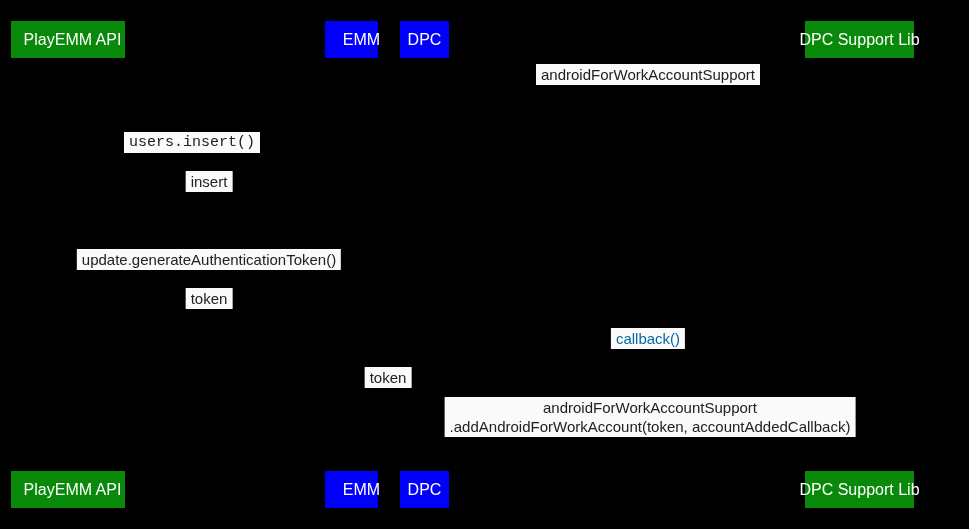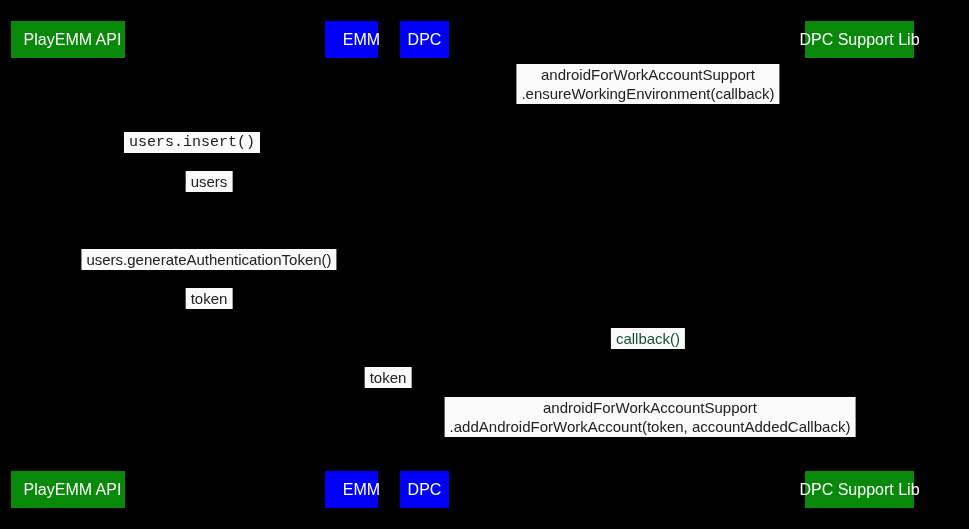--- a/index.html
+++ b/index.html
@@ -61,33 +61,32 @@
 
 <div class="stage">
 
   <div class="actor a-playemm row-top" style="background-color: rgb(9, 137, 9); color: rgb(255, 255, 255);">PlayEMM API</div>
   <div class="actor a-emm row-top" style="background-color: rgb(0, 0, 250); color: rgb(255, 255, 255);">EMM</div>
   <div class="actor a-dpc row-top" style="background-color: rgb(0, 0, 250); color: rgb(255, 255, 255);">DPC</div>
   <div class="actor a-dsl row-top" style="background-color: rgb(9, 137, 9); color: rgb(255, 255, 255);">DPC Support Lib</div>
 
   <div class="msg m-ensure" style="background-color: rgb(250, 250, 250); color: rgb(33, 33, 33);">
     <span>androidForWorkAccountSupport</span>
-    <span>.ensureWorkingEnvironment(callback)</span>
   </div>
 
   <div class="msg m-insert" style="background-color: rgb(250, 250, 250); color: rgb(33, 33, 33);">users.insert()</div>
 
-  <div class="msg m-userid" style="background-color: rgb(250, 250, 250); color: rgb(33, 33, 33);">users</div>
+  <div class="msg m-userid" style="background-color: rgb(250, 250, 250); color: rgb(33, 33, 33);">insert</div>
 
 
-  <div class="msg m-gentoken" style="background-color: rgb(250, 250, 250); color: rgb(33, 33, 33);">users.generateAuthenticationToken()</div>
+  <div class="msg m-gentoken" style="background-color: rgb(250, 250, 250); color: rgb(33, 33, 33);">update.generateAuthenticationToken()</div>
 
   <div class="msg m-token1" style="background-color: rgb(250, 250, 250); color: rgb(33, 33, 33);">token</div>
 
-  <div class="msg m-callback" style="background-color: rgb(250, 250, 250); color: #14532d;">callback()</div>
+  <div class="msg m-callback" style="background-color: rgb(250, 250, 250); color: #0369a1;">callback()</div>
 
   <div class="msg m-token2" style="background-color: rgb(250, 250, 250); color: rgb(33, 33, 33);">token</div>
 
   <div class="msg m-add" style="background-color: rgb(250, 250, 250); color: rgb(33, 33, 33);">
     <span>androidForWorkAccountSupport</span>
     <span>.addAndroidForWorkAccount(token, accountAddedCallback)</span>
   </div>
 
   <div class="actor a-playemm row-bottom" style="background-color: rgb(9, 137, 9); color: rgb(255, 255, 255);">PlayEMM API</div>
   <div class="actor a-emm row-bottom" style="background-color: rgb(0, 0, 250); color: rgb(255, 255, 255);">EMM</div>

